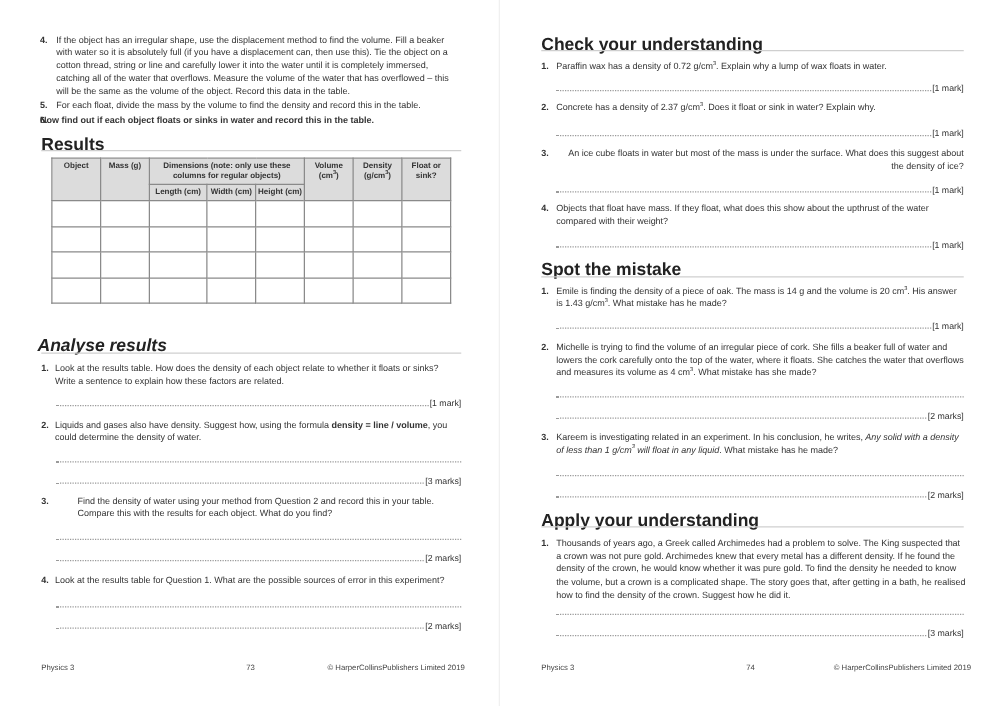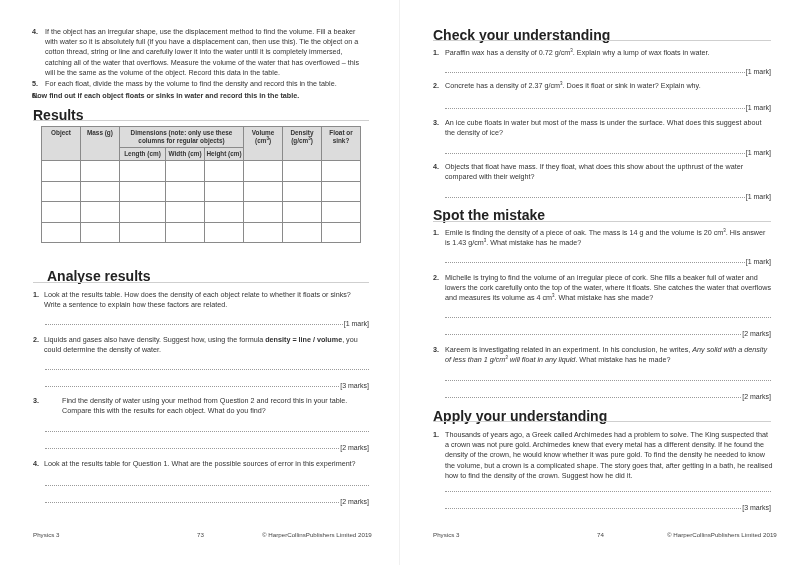--- a/index.html
+++ b/index.html
@@ -104,21 +104,21 @@
           <td></td>
           <td></td>
           <td></td>
           <td></td>
           <td></td>
           <td></td>
         </tr>
       </tbody>
   </table>
 
-  <div class="heading" style="left:47px; top:268px;">Analyse results</div>
+  <div class="heading" style="left:30px; top:268px;font-style:italic;">Analyse results</div>
   <div class="rule" style="left:33px; top:282px; width:336px;"></div>
 
   <div class="q" style="left:33px; top:290px; width:336px;">
     <span class="num">1.</span>
     <span class="txt" style="margin-left:11px;">Look at the results table. How does the density of each object relate to whether it floats or sinks? Write a sentence to explain how these factors are related.</span>
   </div>
   <div class="answer-line" style="left:45px; top:318px; width:324px;">
     <span class="dots"></span>
       <span class="mark">[1 mark]</span>
   </div>
@@ -184,21 +184,21 @@
     <span class="num">2.</span>
     <span class="txt" style="margin-left:12px;"><span>Concrete has a density of 2.37 g/cm</span><sup>3</sup><span>. Does it float or sink in water? Explain why.</span></span>
   </div>
   <div class="answer-line" style="left:45px; top:102px; width:326px;">
     <span class="dots"></span>
       <span class="mark">[1 mark]</span>
   </div>
 
   <div class="q" style="left:33px; top:118px; width:338px;">
     <span class="num">3.</span>
-    <span class="txt" style="margin-left:12px;">An ice cube floats in water but most of the mass is under the surface. What does this suggest about the density of ice?</span>
+    <span class="txt" style="margin-left:12px;text-align:right;">An ice cube floats in water but most of the mass is under the surface. What does this suggest about the density of ice?</span>
   </div>
   <div class="answer-line" style="left:45px; top:147px; width:326px;">
     <span class="dots"></span>
       <span class="mark">[1 mark]</span>
   </div>
 
   <div class="q" style="left:33px; top:162px; width:338px;">
     <span class="num">4.</span>
     <span class="txt" style="margin-left:12px;">Objects that float have mass. If they float, what does this show about the upthrust of the water compared with their weight?</span>
   </div>

